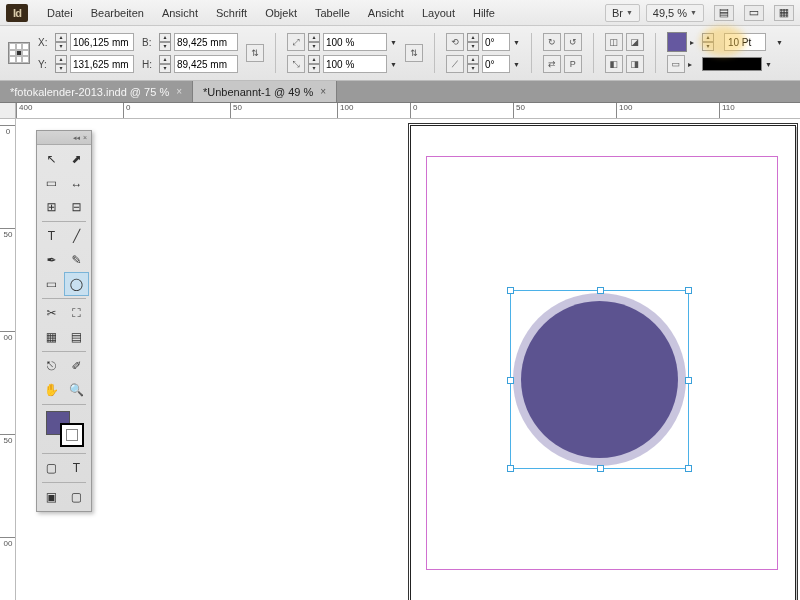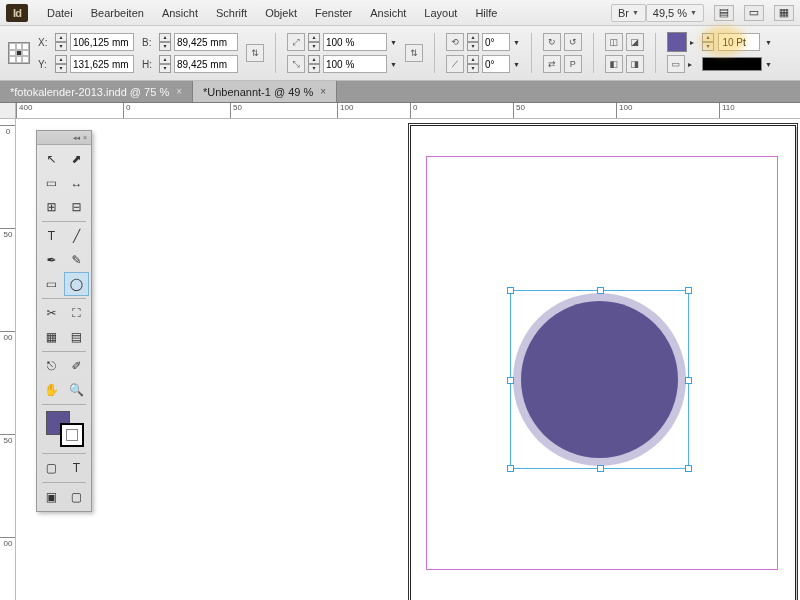--- a/index.html
+++ b/index.html
@@ -3,41 +3,41 @@
 <meta charset="utf-8">
 <style>
 * { margin: 0; padding: 0; box-sizing: border-box; font-family: "Segoe UI", Tahoma, sans-serif; }
 body { background: #fff; width: 800px; height: 600px; overflow: hidden; font-size: 11px; color: #333; }
 
 
 .menubar { height: 26px; background: linear-gradient(#f4f4f4,#e8e8e8); display: flex; align-items: center; padding: 0 6px; border-bottom: 1px solid #c9c9c9; }
 .app-icon { width: 22px; height: 18px; background: #3a2a18; border-radius: 2px; color: #d8c9a8; font-weight: 700; font-size: 11px; display: flex; align-items: center; justify-content: center; margin-right: 10px; letter-spacing: -1px; }
 .menubar .mi { padding: 0 9px; cursor: default; }
 .menubar .sep { flex: 1; }
-.mb-btn { padding: 2px 6px; border: 1px solid #c4c4c4; border-radius: 2px; background: #f0f0f0; margin-left: 0; display: flex; align-items: center; gap: 3px; font-size: 11px; }
+.mb-btn { padding: 2px 6px; border: 1px solid #c4c4c4; border-radius: 2px; background: #f0f0f0; margin-left: 6px; display: flex; align-items: center; gap: 3px; font-size: 11px; }
 .mb-btn .dd { font-size: 7px; color: #555; }
 .mb-ico { width: 20px; height: 16px; border: 1px solid #b8b8b8; margin-left: 10px; display: flex; align-items: center; justify-content: center; background: #eaeaea; }
 
 
 .ctrlbar { height: 55px; background: linear-gradient(#f1f1f1,#e4e4e4); border-bottom: 1px solid #bcbcbc; display: flex; align-items: center; padding: 0 8px; gap: 8px; }
 .refgrid { width: 22px; height: 22px; border: 1px solid #888; display: grid; grid-template: repeat(3,1fr)/repeat(3,1fr); background: #fff; }
 .refgrid div { border: 0.5px solid #bbb; }
 .refgrid .sel { background: #333; }
 .ctrl-col { display: flex; flex-direction: column; gap: 2px; }
 .ctrl-row { display: flex; align-items: center; gap: 3px; height: 20px; }
 .ctrl-row label { font-size: 10px; color: #444; min-width: 14px; }
 .ctrl-row input { width: 64px; height: 18px; font-size: 10px; border: 1px solid #aaa; padding: 0 2px; background: #fff; }
 .ctrl-row input.sm { width: 28px; }
 .spin { width: 12px; height: 18px; display: flex; flex-direction: column; }
 .spin span { flex: 1; border: 1px solid #999; background: #eee; font-size: 6px; text-align: center; line-height: 7px; }
 .vline { width: 1px; height: 40px; background: #c0c0c0; margin: 0 3px; }
 .ico18 { width: 18px; height: 18px; border: 1px solid #a8a8a8; background: #ededed; display: flex; align-items: center; justify-content: center; font-size: 9px; color: #555; }
 .swatch { width: 20px; height: 20px; background: #6558a0; border: 1px solid #888; }
 .swatch.blk { background: #000; }
-.stroke-pt { display: flex; align-items: center; gap: 2px; position: relative; justify-content: space-between; }
+.stroke-pt { display: flex; align-items: center; gap: 10px; position: relative; }
 .stroke-pt input { width: 42px; height: 18px; border: 1px solid #aaa; font-size: 10px; padding: 0 3px; }
 .highlight-dot { position: absolute; width: 46px; height: 30px; border-radius: 50%; background: rgba(250,200,70,0.45); left: -2px; top: -6px; pointer-events: none; filter: blur(3px); }
 
 
 .tabs { height: 22px; background: #9a9a9a; display: flex; align-items: stretch; border-bottom: 1px solid #7a7a7a; }
 .tab { display: flex; align-items: center; padding: 6px 10px; font-size: 11px; color: #f5f5f5; border-right: 1px solid #7f7f7f; gap: 7px; }
 .tab.active { background: #c7c7c7; color: #222; }
 .tab .x { font-size: 10px; color: #ddd; }
 .tab.active .x { color: #555; }
 
@@ -75,21 +75,21 @@
 </head>
 <body>
 
 <div class="menubar">
   <div class="app-icon">Id</div>
   <div class="mi">Datei</div>
   <div class="mi">Bearbeiten</div>
   <div class="mi">Ansicht</div>
   <div class="mi">Schrift</div>
   <div class="mi">Objekt</div>
-  <div class="mi">Fenster</div>
+  <div class="mi">Tabelle</div>
   <div class="mi">Ansicht</div>
   <div class="mi">Layout</div>
   <div class="mi">Hilfe</div>
   <div class="sep"></div>
   <div class="mb-btn">
       <span>Br</span>
       <span class="dd">▼</span>
     </div>
   <div class="mb-btn">
       <span>49,5 %</span>

